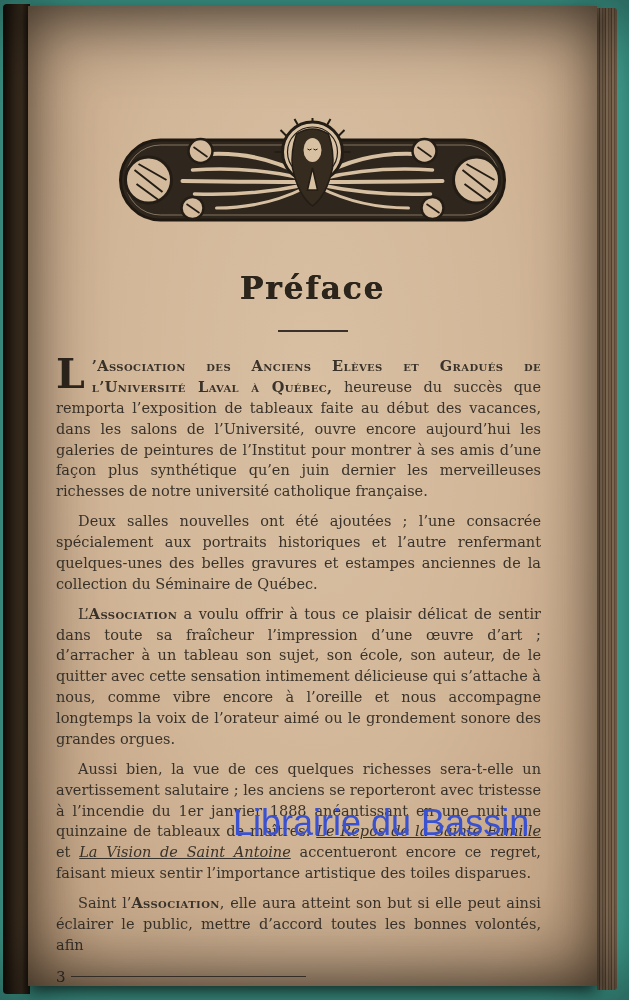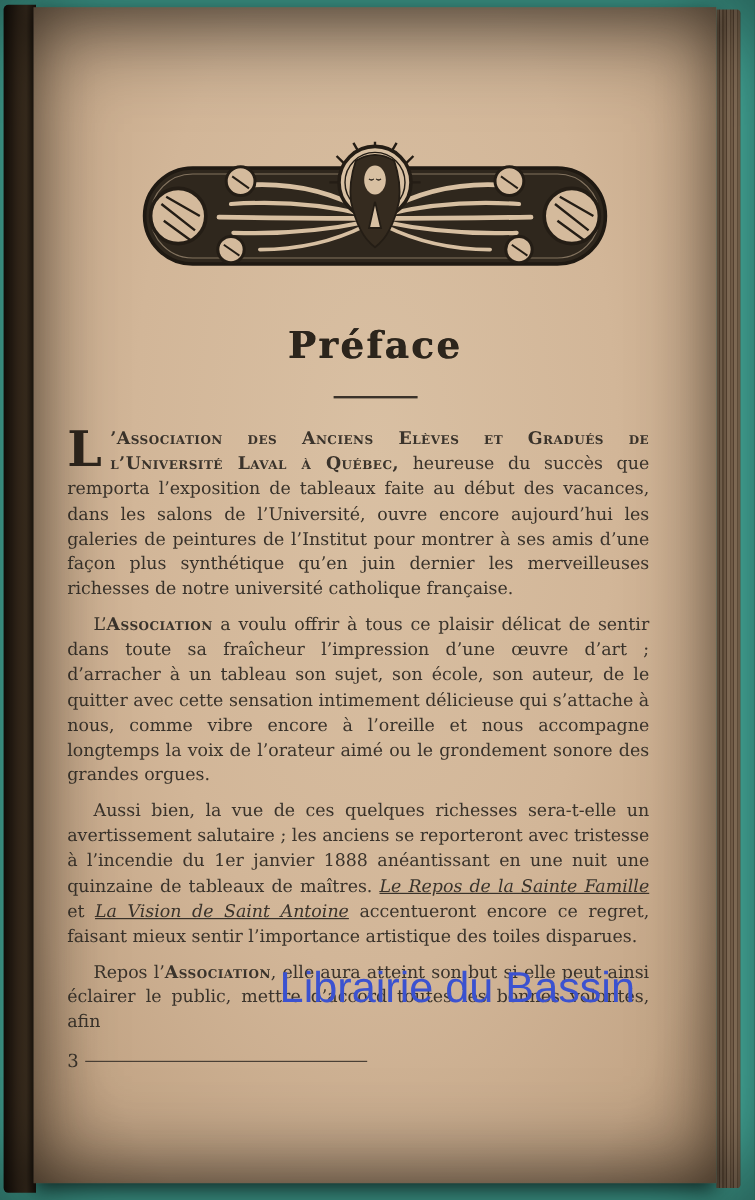--- a/index.html
+++ b/index.html
@@ -97,26 +97,27 @@
       </g>
     </svg>
 
     <h1 class="title">Préface</h1>
     <div class="title-rule"></div>
 
     <div class="text-block">
 
       <p class="para"><span class="dropcap">L</span><span class="sc">’Association des Anciens Elèves et Gradués de l’Université Laval à Québec,</span><span> heureuse du succès que remporta l’exposition de tableaux faite au début des vacances, dans les salons de l’Université, ouvre encore aujourd’hui les galeries de peintures de l’Institut pour montrer à ses amis d’une façon plus synthétique qu’en juin dernier les merveilleuses richesses de notre université catholique française.</span></p>
 
+      <p class="para indent"><span>Deux salles nouvelles ont été ajoutées ; l’une consacrée spécialement aux portraits historiques et l’autre renfermant quelques-unes des belles gravures et estampes anciennes de la collection du Séminaire de Québec.</span></p>
 
       <p class="para indent"><span>L’</span><span class="sc">Association</span><span> a voulu offrir à tous ce plaisir délicat de sentir dans toute sa fraîcheur l’impression d’une œuvre d’art ; d’arracher à un tableau son sujet, son école, son auteur, de le quitter avec cette sensation intimement délicieuse qui s’attache à nous, comme vibre encore à l’oreille et nous accompagne longtemps la voix de l’orateur aimé ou le grondement sonore des grandes orgues.</span></p>
 
       <p class="para indent"><span>Aussi bien, la vue de ces quelques richesses sera-t-elle un avertissement salutaire ; les anciens se reporteront avec tristesse à l’incendie du 1er janvier 1888 anéantissant en une nuit une quinzaine de tableaux de maîtres. </span><span class="it">Le Repos de la Sainte Famille</span><span> et </span><span class="it">La Vision de Saint Antoine</span><span> accentueront encore ce regret, faisant mieux sentir l’importance artistique des toiles disparues.</span></p>
 
-      <p class="para indent"><span>Repos l’</span><span class="sc">Association</span><span>, elle aura atteint son but si elle peut ainsi éclairer le public, mettre d’accord toutes les bonnes volontés, afin</span></p>
+      <p class="para indent"><span>Saint l’</span><span class="sc">Association</span><span>, elle aura atteint son but si elle peut ainsi éclairer le public, mettre d’accord toutes les bonnes volontés, afin</span></p>
 
     </div>
 
     <div class="footer">
       <span>3</span>
       <span class="footer-rule"></span>
     </div>
 
   </div>
 

